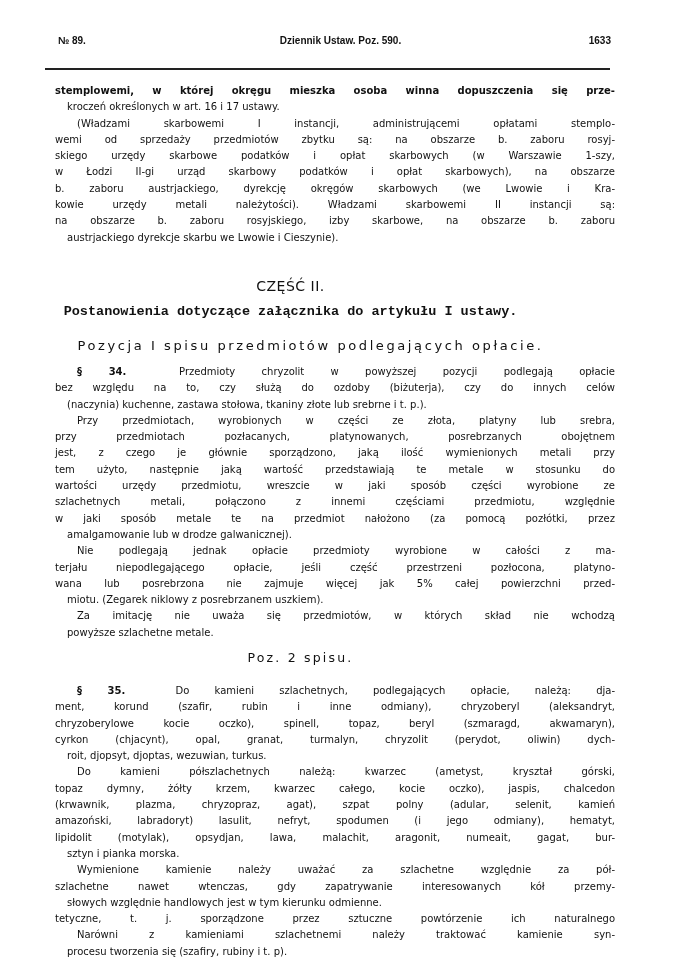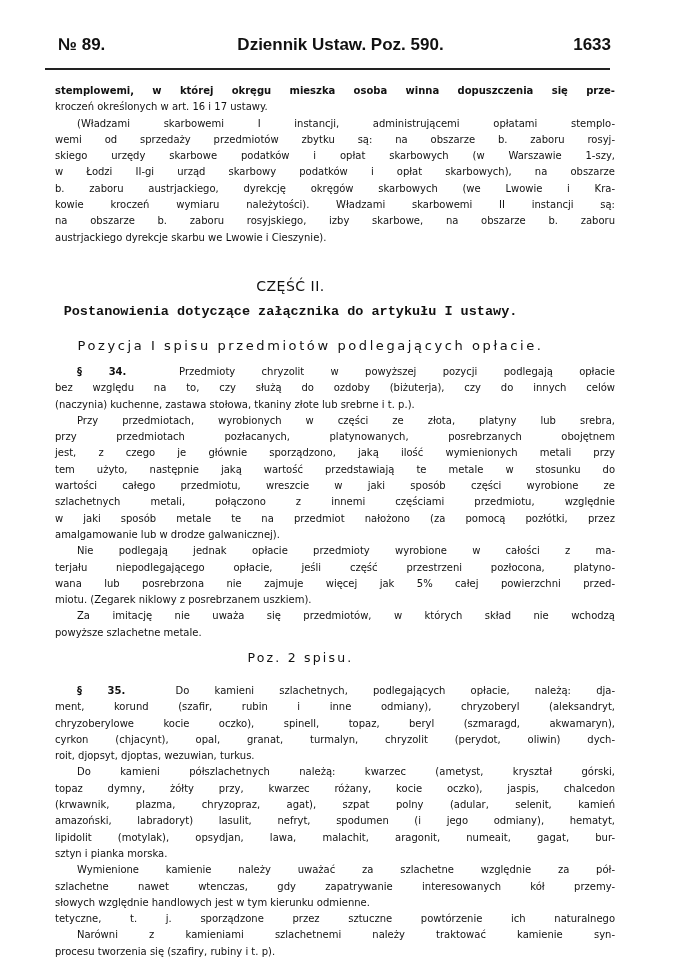--- a/index.html
+++ b/index.html
@@ -1,27 +1,27 @@
 <!DOCTYPE html>
 <html><head>
   <meta charset="utf-8">
   <style>
     html, body { margin: 0; padding: 0; background: #ffffff; }
     body { width: 681px; height: 978px; position: relative; overflow: hidden; color: #111; }
     .page { position: absolute; left: 0; top: 0; width: 681px; height: 978px; }
     .hdr { position: absolute; top: 33px; left: 58px; width: 565px; height: 24px;
-           font-family: "Liberation Sans", sans-serif; font-weight: bold; font-size: 17px; }
+           font-family: "Liberation Sans", sans-serif; font-weight: bold; font-size: 10px; }
     .hdr .l { position: absolute; left: 0; top: 2px; }
     .hdr .c { position: absolute; left: 0; right: 0; text-align: center; top: 2px; }
     .hdr .r { position: absolute; right: 12px; top: 2px; }
     .rule { position: absolute; top: 68px; left: 45px; width: 565px; height: 0; border-top: 2px solid #222; }
     .block { position: absolute; left: 55px; width: 560px;
              font-family: "DejaVu Sans", sans-serif; font-size: 10px; line-height: 16.3px; }
     .ln { display: block; white-space: nowrap; text-align: justify; text-align-last: justify; }
-    .ln.last { text-align-last: left; }
+    .ln.last { text-align-last: left; margin-left: 12px; }
     .ln.ind { padding-left: 22px; }
     .b { font-weight: bold; }
     .center { position: absolute; left: 0; width: 581px; text-align: center; }
     .czesc { top: 278px; font-family: "DejaVu Sans", sans-serif; font-size: 14px; letter-spacing: 0.5px; }
     .title { top: 304px; font-family: Liberation Mono, monospace; font-weight: bold; font-size: 13.5px; }
     .pozycja { top: 338px; left: 20px; font-family: "DejaVu Sans", sans-serif; font-size: 13px; letter-spacing: 2.6px; }
     .poz2 { top: 650px; left: 10px; font-family: "DejaVu Sans", sans-serif; font-size: 12.5px; letter-spacing: 2.2px; }
   </style>
 </head>
 <body>
@@ -36,59 +36,59 @@
   <div class="rule"></div>
 
   <div class="block" style="top:83px;">
     <span class="ln b">stemplowemi, w której okręgu mieszka osoba winna dopuszczenia się prze-</span>
     <span class="ln last">kroczeń określonych w art. 16 i 17 ustawy.</span>
     <span class="ln ind">(Władzami skarbowemi I instancji, administrującemi opłatami stemplo-</span>
     <span class="ln">wemi od sprzedaży przedmiotów zbytku są: na obszarze b. zaboru rosyj-</span>
     <span class="ln">skiego urzędy skarbowe podatków i opłat skarbowych (w Warszawie 1-szy,</span>
     <span class="ln">w Łodzi II-gi urząd skarbowy podatków i opłat skarbowych), na obszarze</span>
     <span class="ln">b. zaboru austrjackiego, dyrekcję okręgów skarbowych (we Lwowie i Kra-</span>
-    <span class="ln">kowie kroczeń wymiaru należytości). Władzami skarbowemi II instancji są:</span>
+    <span class="ln">kowie urzędy metali należytości). Władzami skarbowemi II instancji są:</span>
     <span class="ln">na obszarze b. zaboru rosyjskiego, izby skarbowe, na obszarze b. zaboru</span>
     <span class="ln last">austrjackiego dyrekcje skarbu we Lwowie i Cieszynie).</span>
   </div>
 
   <div class="center czesc">CZĘŚĆ II.</div>
   <div class="center title">Postanowienia dotyczące załącznika do artykułu I ustawy.</div>
   <div class="center pozycja">Pozycja I spisu przedmiotów podlegających opłacie.</div>
 
   <div class="block" style="top:364px;">
     <span class="ln ind"><b>§ 34.</b>&nbsp; <span>Przedmioty chryzolit w powyższej pozycji podlegają opłacie</span></span>
     <span class="ln">bez względu na to, czy służą do ozdoby (biżuterja), czy do innych celów</span>
     <span class="ln last">(naczynia) kuchenne, zastawa stołowa, tkaniny złote lub srebrne i t. p.).</span>
     <span class="ln ind">Przy przedmiotach, wyrobionych w części ze złota, platyny lub srebra,</span>
     <span class="ln">przy przedmiotach pozłacanych, platynowanych, posrebrzanych obojętnem</span>
     <span class="ln">jest, z czego je głównie sporządzono, jaką ilość wymienionych metali przy</span>
     <span class="ln">tem użyto, następnie jaką wartość przedstawiają te metale w stosunku do</span>
-    <span class="ln">wartości całego przedmiotu, wreszcie w jaki sposób części wyrobione ze</span>
+    <span class="ln">wartości urzędy przedmiotu, wreszcie w jaki sposób części wyrobione ze</span>
     <span class="ln">szlachetnych metali, połączono z innemi częściami przedmiotu, względnie</span>
     <span class="ln">w jaki sposób metale te na przedmiot nałożono (za pomocą pozłótki, przez</span>
     <span class="ln last">amalgamowanie lub w drodze galwanicznej).</span>
     <span class="ln ind">Nie podlegają jednak opłacie przedmioty wyrobione w całości z ma-</span>
     <span class="ln">terjału niepodlegającego opłacie, jeśli część przestrzeni pozłocona, platyno-</span>
     <span class="ln">wana lub posrebrzona nie zajmuje więcej jak 5% całej powierzchni przed-</span>
     <span class="ln last">miotu. (Zegarek niklowy z posrebrzanem uszkiem).</span>
     <span class="ln ind">Za imitację nie uważa się przedmiotów, w których skład nie wchodzą</span>
     <span class="ln last">powyższe szlachetne metale.</span>
   </div>
 
   <div class="center poz2">Poz. 2 spisu.</div>
 
   <div class="block" style="top:683px;">
     <span class="ln ind"><b>§ 35.</b>&nbsp; <span>Do kamieni szlachetnych, podlegających opłacie, należą: dja-</span></span>
     <span class="ln">ment, korund (szafir, rubin i inne odmiany), chryzoberyl (aleksandryt,</span>
     <span class="ln">chryzoberylowe kocie oczko), spinell, topaz, beryl (szmaragd, akwamaryn),</span>
     <span class="ln">cyrkon (chjacynt), opal, granat, turmalyn, chryzolit (perydot, oliwin) dych-</span>
     <span class="ln last">roit, djopsyt, djoptas, wezuwian, turkus.</span>
     <span class="ln ind">Do kamieni półszlachetnych należą: kwarzec (ametyst, kryształ górski,</span>
-    <span class="ln">topaz dymny, żółty przy, kwarzec różany, kocie oczko), jaspis, chalcedon</span>
+    <span class="ln">topaz dymny, żółty krzem, kwarzec całego, kocie oczko), jaspis, chalcedon</span>
     <span class="ln">(krwawnik, plazma, chryzopraz, agat), szpat polny (adular, selenit, kamień</span>
     <span class="ln">amazoński, labradoryt) lasulit, nefryt, spodumen (i jego odmiany), hematyt,</span>
     <span class="ln">lipidolit (motylak), opsydjan, lawa, malachit, aragonit, numeait, gagat, bur-</span>
     <span class="ln last">sztyn i pianka morska.</span>
     <span class="ln ind">Wymienione kamienie należy uważać za szlachetne względnie za pół-</span>
     <span class="ln">szlachetne nawet wtenczas, gdy zapatrywanie interesowanych kół przemy-</span>
     <span class="ln last">słowych względnie handlowych jest w tym kierunku odmienne.</span>
     <span class="ln">tetyczne, t. j. sporządzone przez sztuczne powtórzenie ich naturalnego</span>
     <span class="ln ind">Narówni z kamieniami szlachetnemi należy traktować kamienie syn-</span>
     <span class="ln last">procesu tworzenia się (szafiry, rubiny i t. p).</span>

